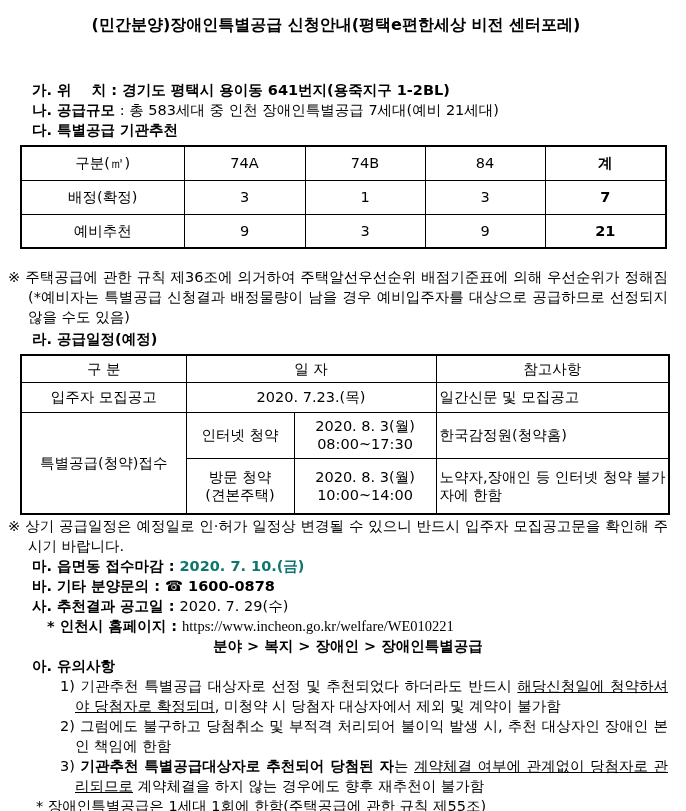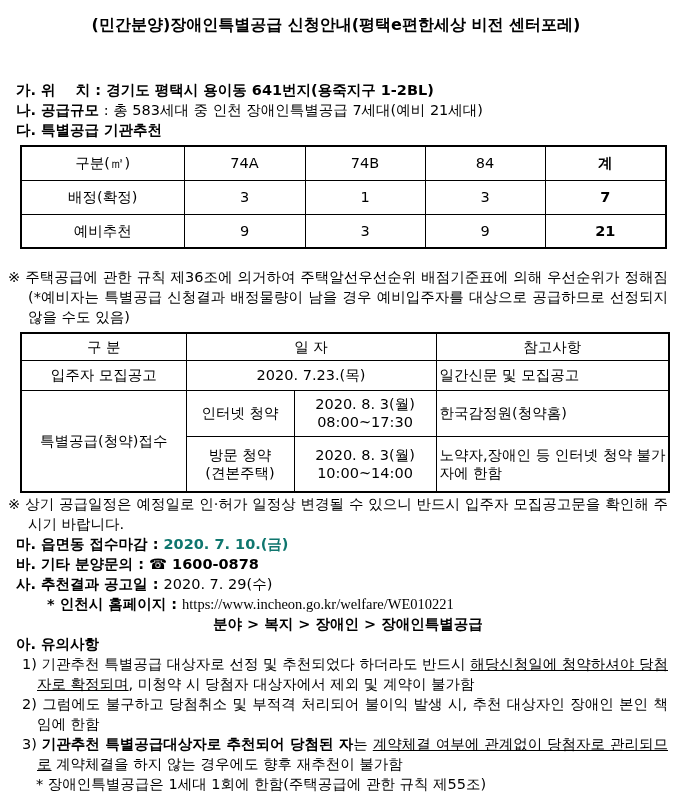--- a/index.html
+++ b/index.html
@@ -7,23 +7,23 @@
     width:686px;height:811px;
     font-family:"DejaVu Sans","Liberation Sans",sans-serif;
     color:#000;font-size:14.5px;line-height:20px;
     overflow:hidden;
   }
   .page{padding:14px 14px 0 0;}
   .title{
     text-align:center;font-weight:bold;font-size:16px;line-height:22px;
     margin-bottom:44px;
   }
-  .item{padding-left:16px;white-space:pre-wrap;}
+  .item{padding-left:32px;white-space:pre-wrap;}
   .hang-note{padding-left:28px;text-indent:-20px;text-align:justify;margin-right:4px;}
-  .hang-num{padding-left:37px;text-indent:-15px;text-align:justify;margin-right:4px;}
+  .hang-num{padding-left:75px;text-indent:-15px;text-align:justify;margin-right:4px;}
   .hang-star{padding-left:50px;text-indent:-14px;text-align:justify;margin-right:4px;}
   .homepage{padding-left:47px;}
   .pathline{padding-left:213px;}
   table{
     border-collapse:collapse;margin-left:20px;table-layout:fixed;
     font-size:14.5px;line-height:18px;
   }
   .t1{margin-top:5px;margin-bottom:18px;width:645px;}
   .t2{margin-top:5px;margin-bottom:1px;width:648px;}
   th,td{border:1px solid #000;text-align:center;vertical-align:middle;padding:2px 2px;font-weight:normal;}
@@ -77,20 +77,21 @@
       <td>9</td>
       <td>3</td>
       <td>9</td>
       <td class="bold">21</td>
     </tr>
   </tbody>
     </table>
 
   <div class="hang-note mt2"><span>※ 주택공급에 관한 규칙 제36조에 의거하여 주택알선우선순위 배점기준표에 의해 우선순위가 정해짐(*예비자는 특별공급 신청결과 배정물량이 남을 경우 예비입주자를 대상으로 공급하므로 선정되지 않을 수도 있음)</span></div>
 
+  <div class="item mt2"><span style="font-weight: bold;">라. 공급일정(예정)</span></div>
 
   <table class="t2">
     <colgroup>
         <col style="width:165px">
         <col style="width:108px">
         <col style="width:142px">
         <col style="width:233px">
       </colgroup>
     <tbody>
         <tr class="r0">

